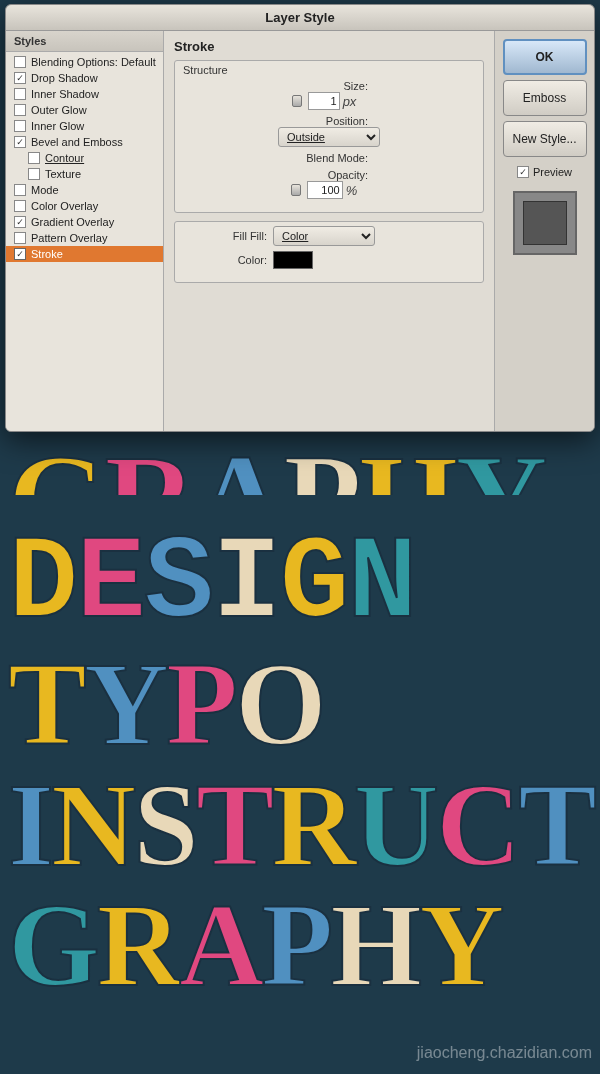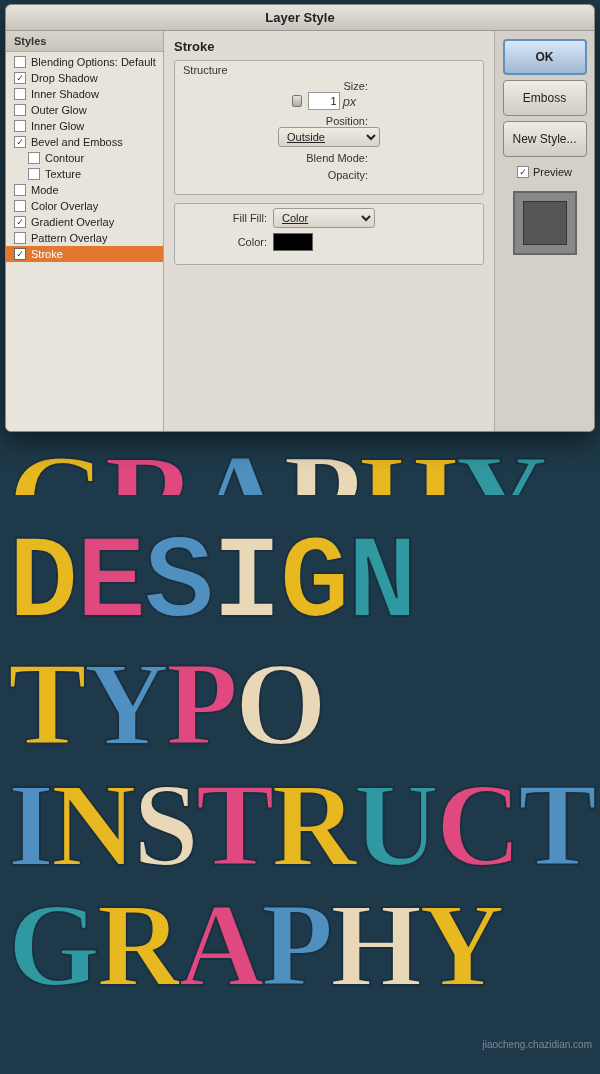--- a/index.html
+++ b/index.html
@@ -326,23 +326,23 @@
       top: 430px;
       left: 0;
       width: 600px;
       height: 644px;
       z-index: 1;
       overflow: hidden;
     }
 
     .watermark {
       position: absolute;
-      bottom: 24px;
+      bottom: 12px;
       right: 8px;
-      font-size: 10px;
+      font-size: 16px;
       color: rgba(255,255,255,0.4);
       z-index: 5;
       text-align: center;
     }
   </style>
 </head>
 <body>
 
 <div class="bg-text-area">
 
@@ -408,21 +408,21 @@
           <div class="style-item">
             <div class="checkbox-box"></div>
             <span>Inner Glow</span>
           </div>
 
           <div class="style-item">
             <div class="checkbox-box checked"></div>
             <span>Bevel and Emboss</span>
           </div>
 
-          <div class="style-item" style="padding-left: 22px;">
+          <div class="style-item" style="padding-left: 22px; text-decoration: underline;">
             <div class="checkbox-box"></div>
             <span>Contour</span>
           </div>
 
           <div class="style-item" style="padding-left: 22px;">
             <div class="checkbox-box"></div>
             <span>Texture</span>
           </div>
 
           <div class="style-item">
@@ -486,20 +486,29 @@
                 </select>
               </div>
             </div>
 
             <div class="field-row">
               <div class="field-label">Blend Mode:</div>
             </div>
 
             <div class="field-row">
               <div class="field-label">Opacity:</div>
+              <div class="field-input">
+                <div class="slider-container">
+                  <div class="slider-track" style="background: linear-gradient(to right, #aaa, #fff);">
+                    <div class="slider-thumb" style="right: 0; background: linear-gradient(to bottom, #e8e4dc, #aaa); border: 1px solid #777;"></div>
+                  </div>
+                </div>
+                <input class="number-input" type="text" value="100" style="width: 36px;">
+                <span class="unit-label">%</span>
+              </div>
             </div>
 
           </div>
         </div>
 
         <div class="section-box">
           <div class="section-inner">
 
             <div class="fill-type-row">
               <div class="field-label">Fill Fill:</div>

